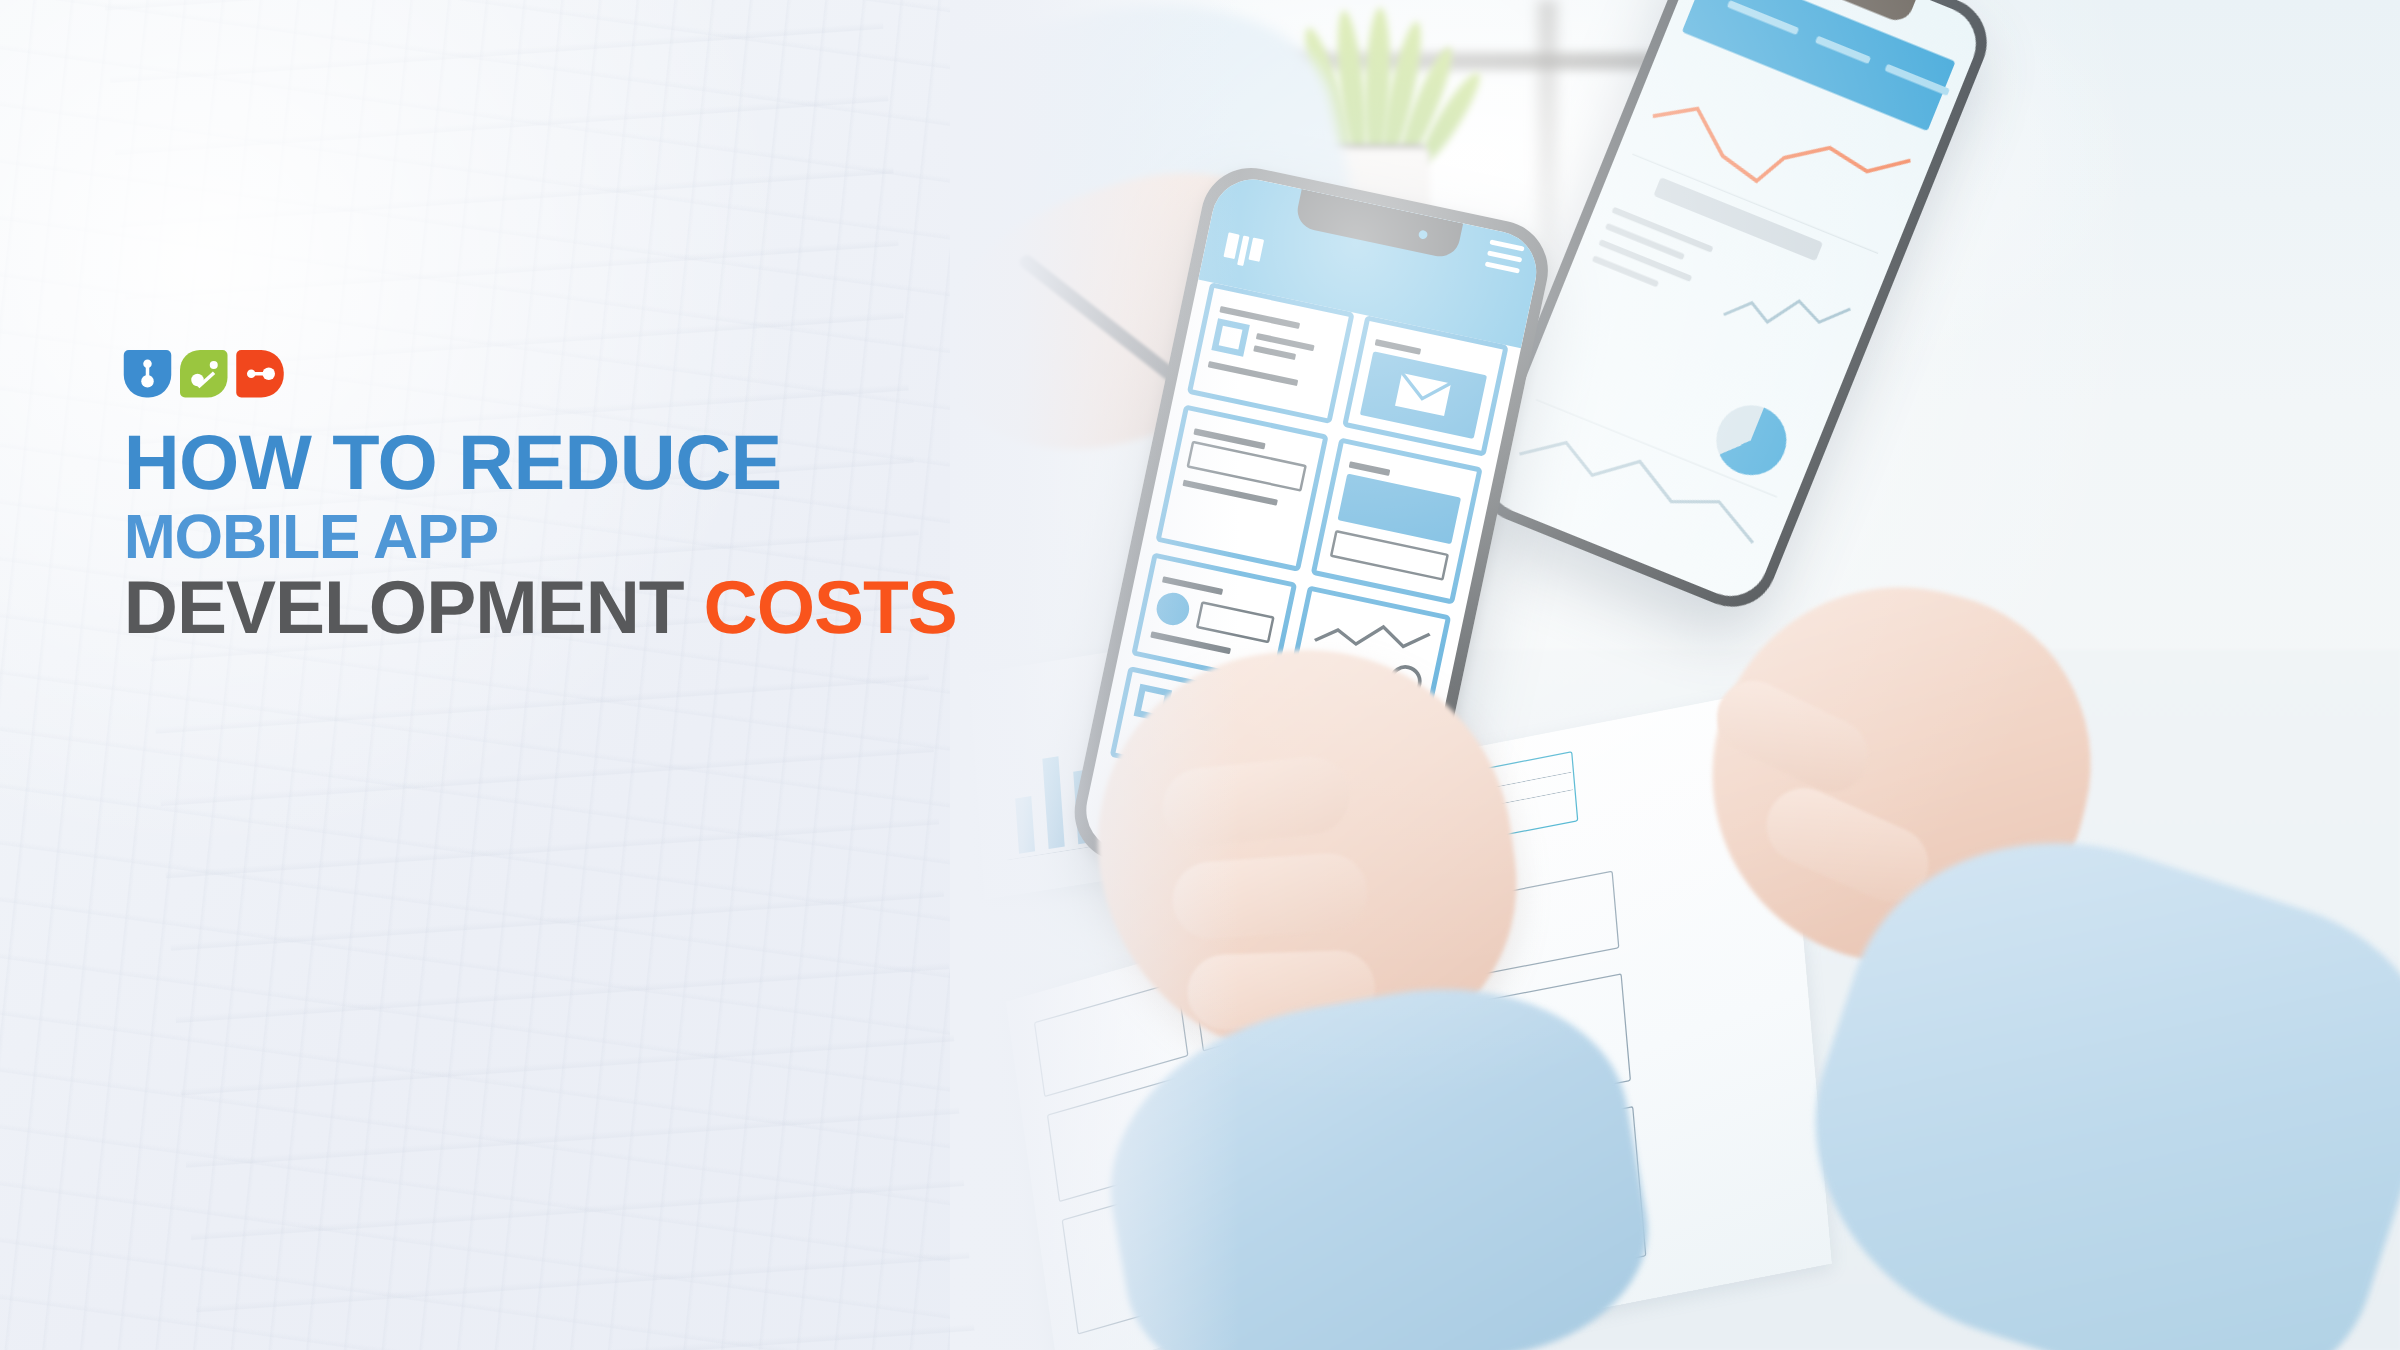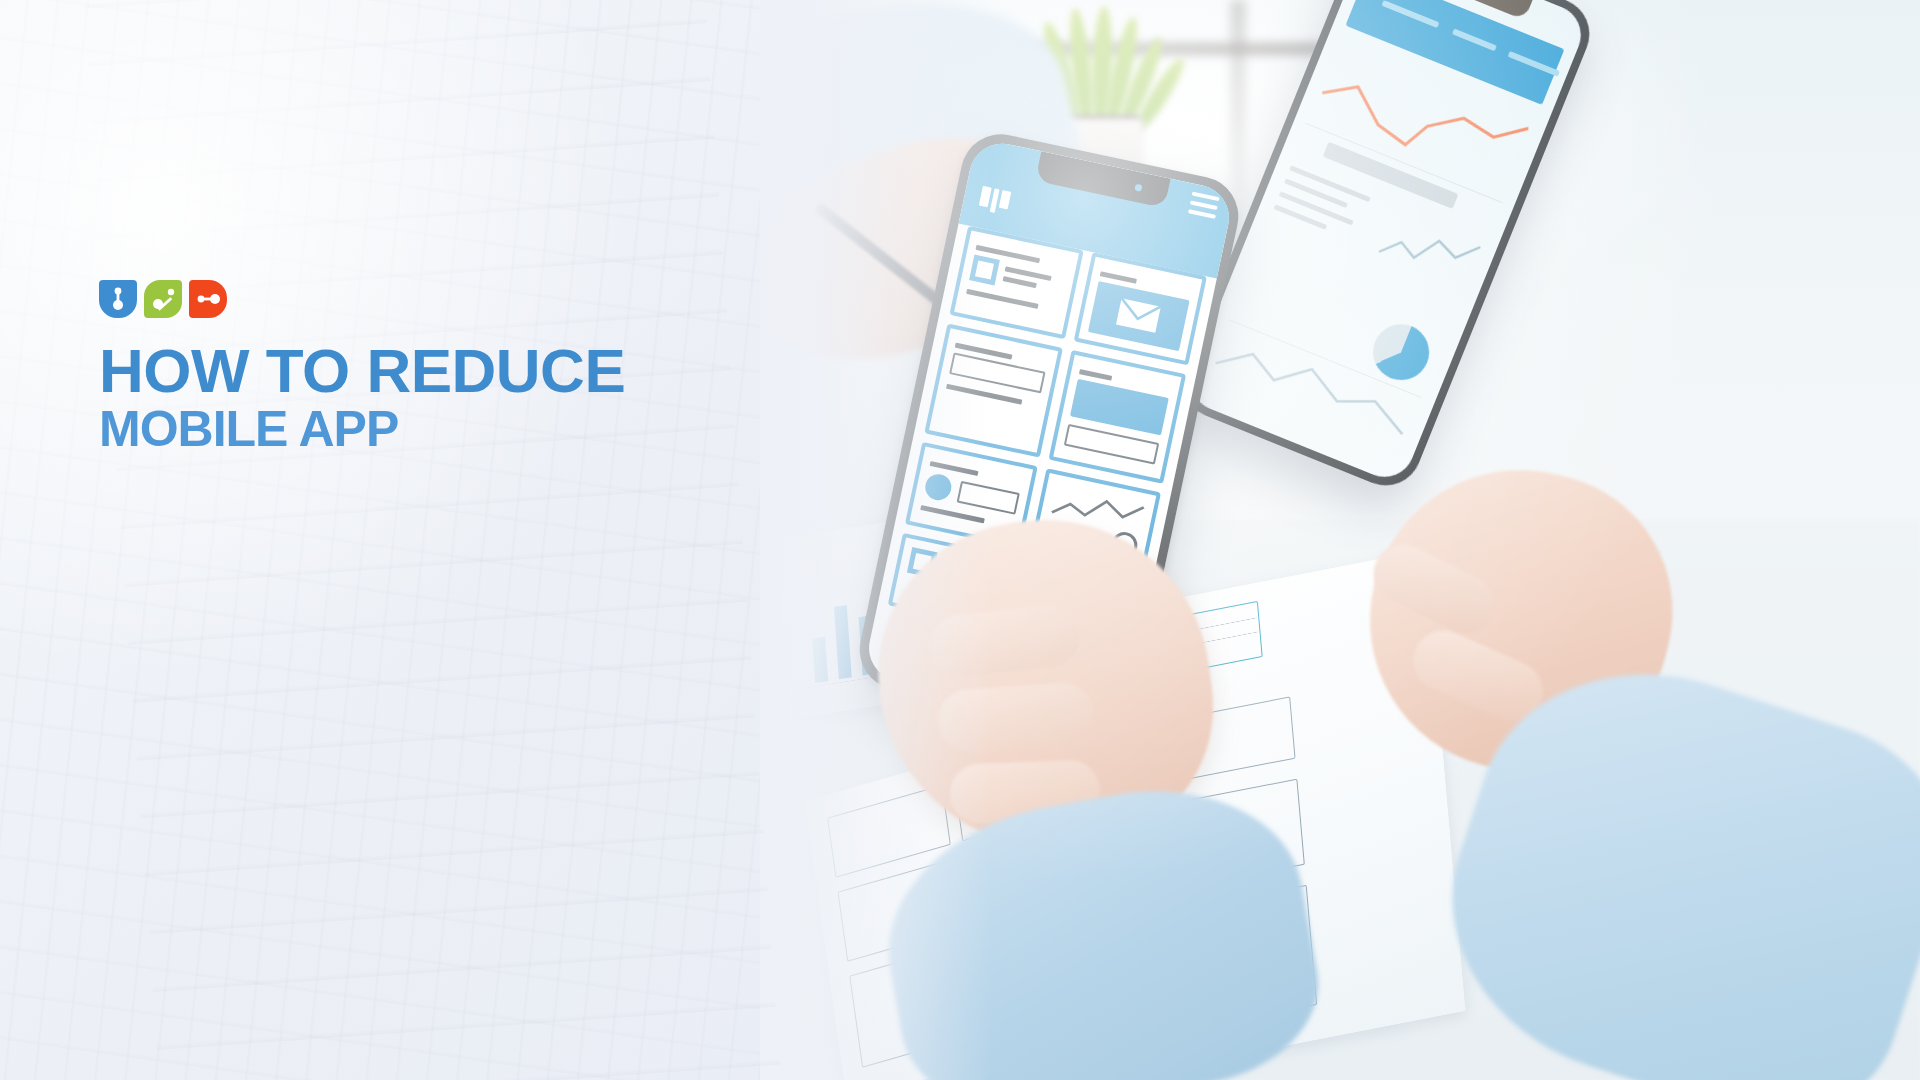--- a/index.html
+++ b/index.html
@@ -560,17 +560,21 @@
           <circle cx="12" cy="19" r="3.4" fill="#fff"></circle>
           <circle cx="26" cy="19" r="5" fill="#fff"></circle>
           <rect x="12" y="17.6" width="14" height="2.8" fill="#fff"></rect>
         </svg>
       </span>
     </div>
 
     <h1>
       <div class="l1">HOW TO REDUCE</div>
       <div class="l2">MOBILE APP</div>
+      <div class="l3">
+        <span>DEVELOPMENT</span>
+        <span class="accent">COSTS</span>
+      </div>
     </h1>
 
   </div>
 
 </div>
 
 </body></html>

